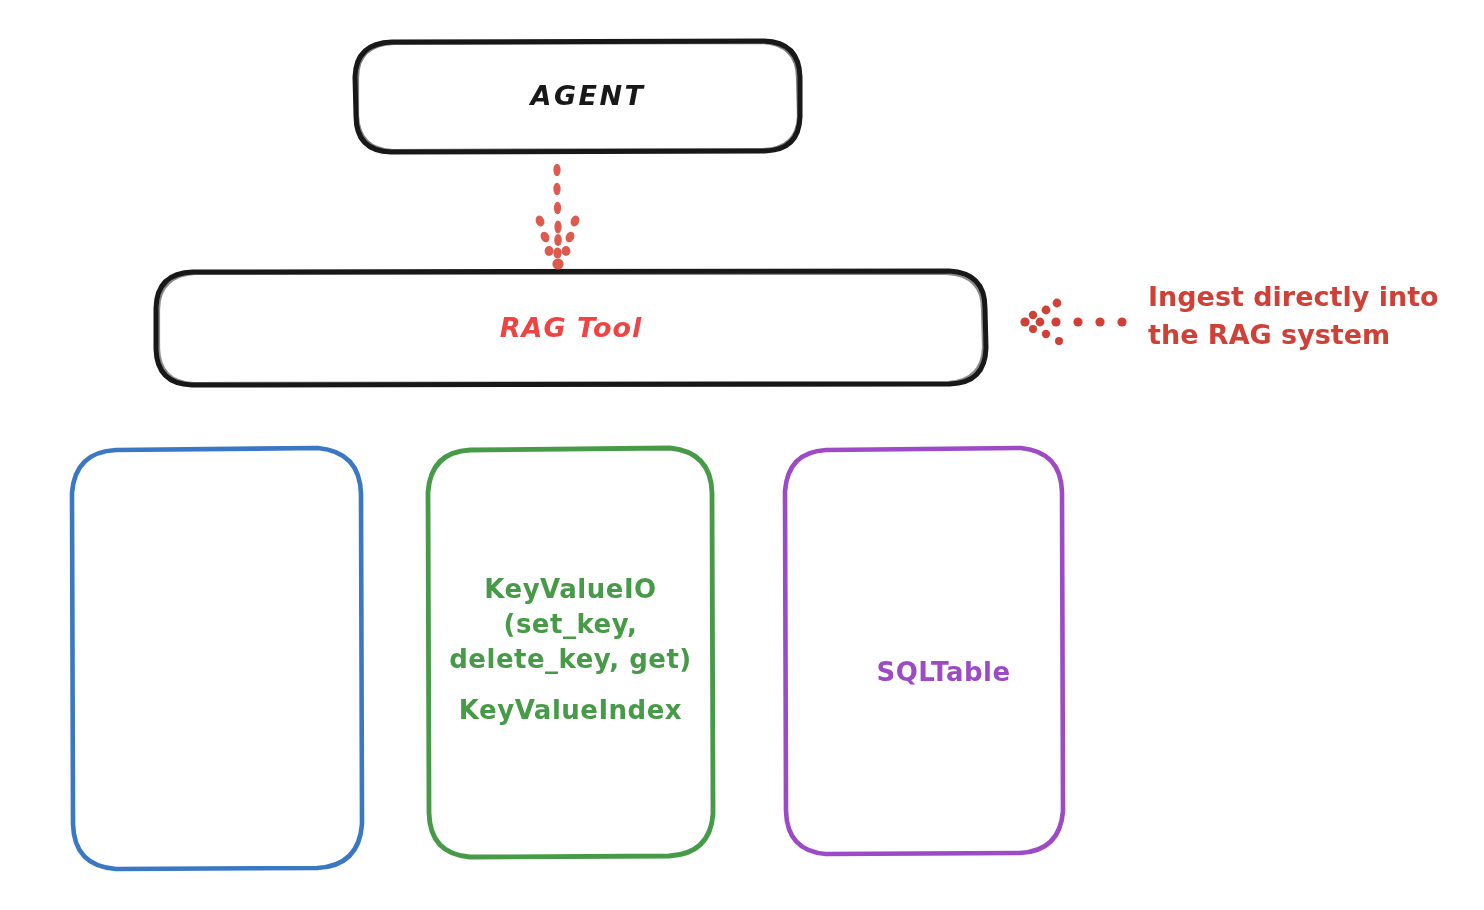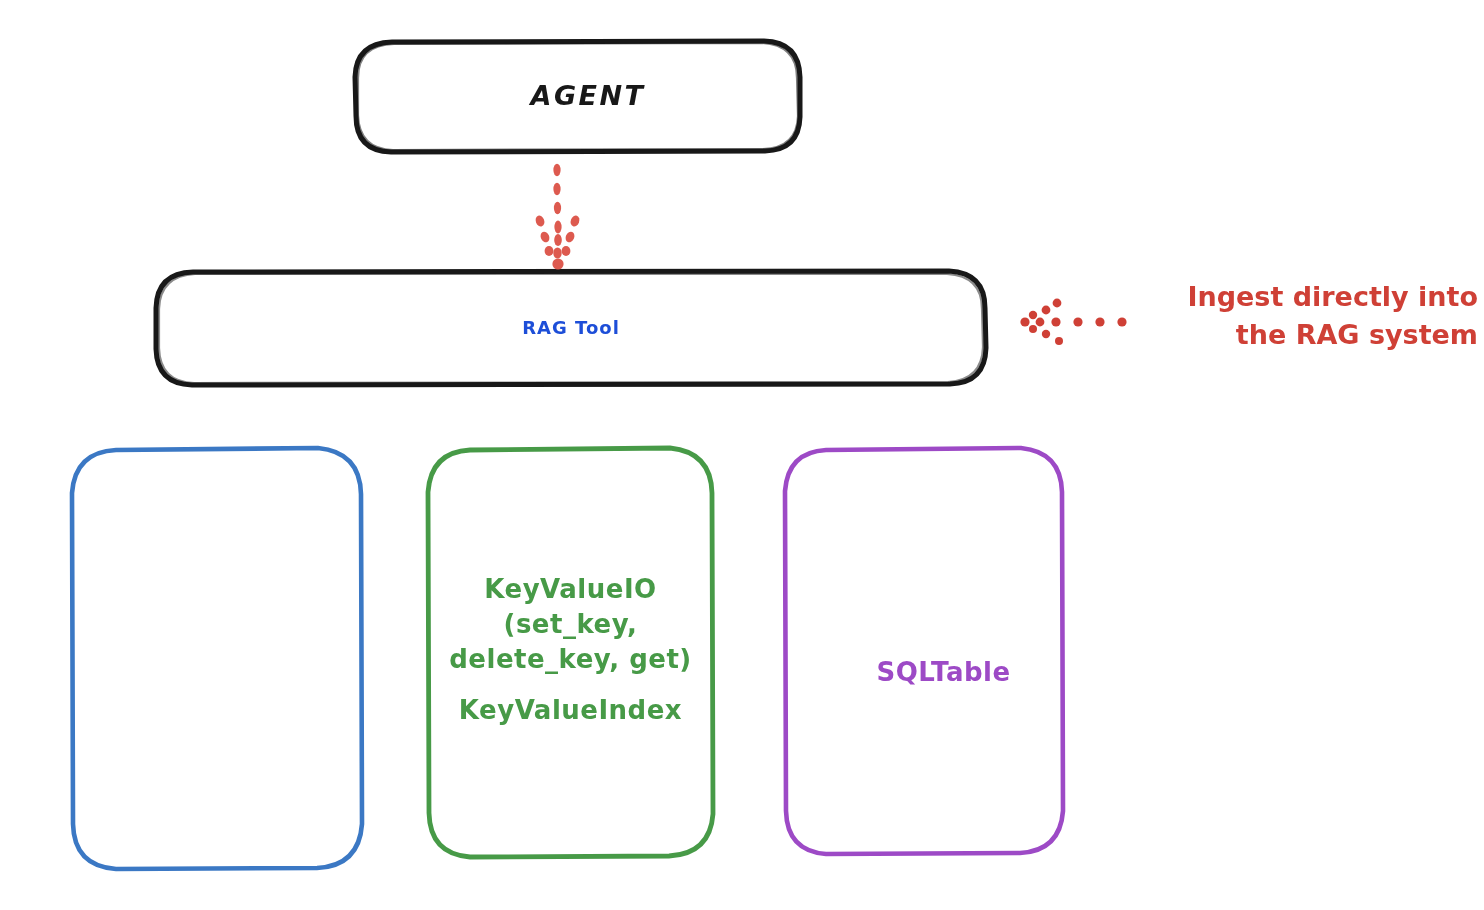--- a/index.html
+++ b/index.html
@@ -56,23 +56,24 @@
   }
 
   
   #rag-box {
     left: 156px;
     top: 271px;
     width: 830px;
     height: 114px;
   }
   #rag-box .label-text {
-    font-size: 18px;
-    color: #1d4ed8;
+    font-size: 27px;
+    color: #ef4444;
     letter-spacing: 1px;
+    font-style: italic;
   }
 
   
   #vector-box {
     left: 72px;
     top: 448px;
     width: 290px;
     height: 421px;
   }
   #kv-box {
@@ -109,21 +110,21 @@
   #ingest-note {
     position: absolute;
     left: 1148px;
     top: 278px;
     width: 330px;
     color: #cf4036;
     font-size: 27px;
     font-weight: 700;
     line-height: 1.42;
     white-space: pre-line;
-    text-align: right;
+    text-align: left;
     font-family: "DejaVu Sans", sans-serif;
   }
 </style>
 </head>
 <body>
 
 <svg id="canvas" viewBox="0 0 1484 910">
 
   <path d="M 392 42 L 764 41 Q 799 42 800 77 L 800 117 Q 799 150 765 151 L 391 152 Q 356 151 356 116 L 355 77 Q 356 43 392 42 Z" fill="none" stroke="#181818" stroke-width="5" stroke-linecap="round" stroke-linejoin="round"></path>
   <path d="M 394 44 L 762 43 Q 797 45 797 78 L 798 116 Q 797 148 763 149 L 393 150 Q 359 149 358 115 L 358 78 Q 358 45 394 44" fill="none" stroke="#181818" stroke-width="2.2" stroke-linecap="round" stroke-linejoin="round" opacity="0.55"></path>

